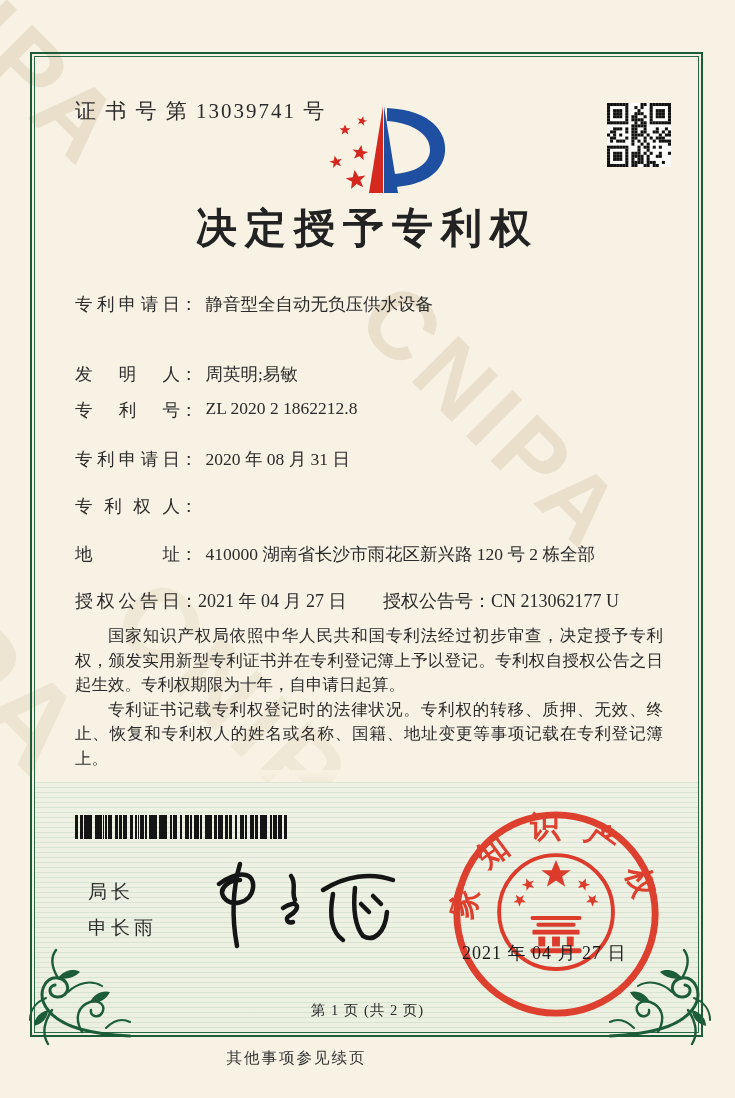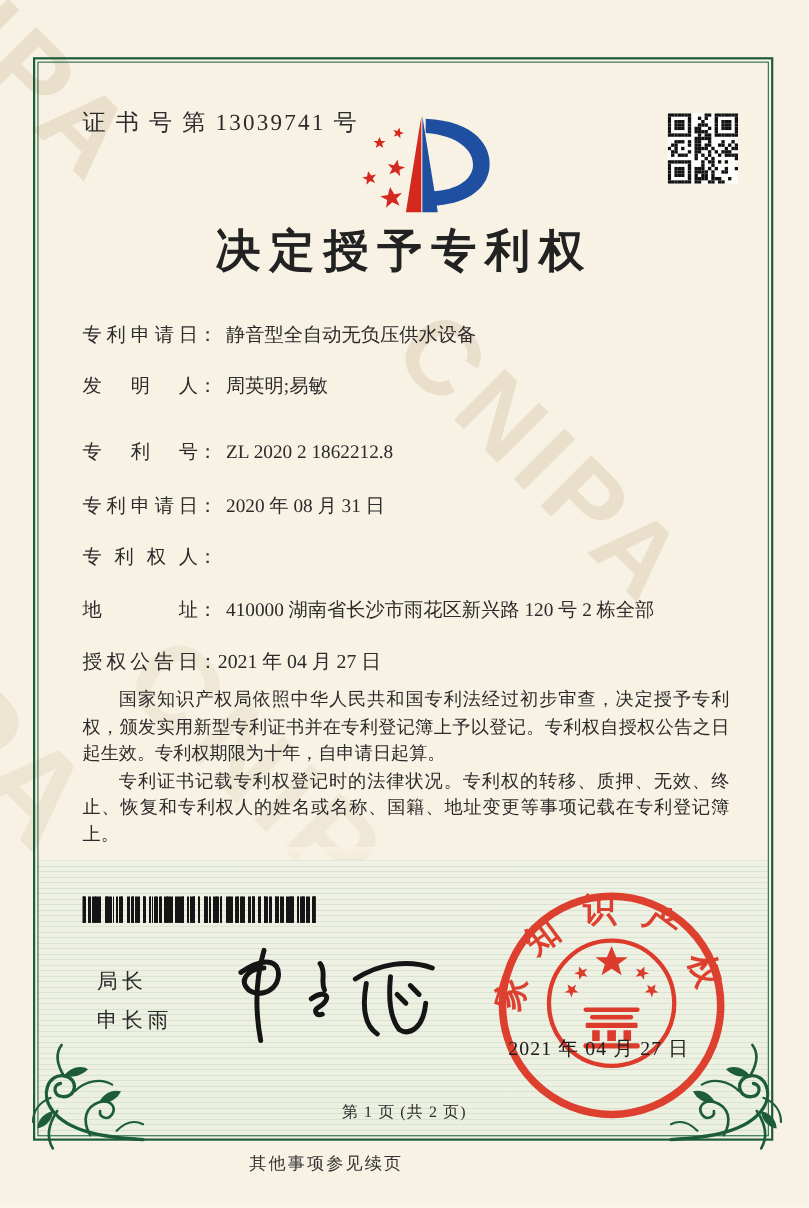--- a/index.html
+++ b/index.html
@@ -43,21 +43,21 @@
     position:absolute; left:0; top:201px; width:735px; text-align:center;
     font-size:41px; font-weight:bold; letter-spacing:8px; color:#222;
   }
   
   .fields{ position:absolute; left:75px; top:292px; width:590px; font-size:17.5px; }
   .frow{ position:absolute; left:0; display:flex; white-space:nowrap; }
   .frow .lab{
     display:inline-block; width:105px; text-align:justify; text-align-last:justify;
   }
   .frow .colon{ margin-right:8px; }
-  .r0{top:0;} .r1{top:46px;align-items:flex-end;} .r2{top:106px;align-items:center;} .r3{top:155px;} .r4{top:202px;} .r5{top:250px;}
+  .r0{top:0;} .r1{top:70px;align-items:flex-end;} .r2{top:106px;} .r3{top:155px;} .r4{top:202px;} .r5{top:250px;}
   .grant-row{ position:absolute; left:75px; top:589px; width:600px; font-size:18px; white-space:nowrap; }
   .grant-b{ position:absolute; left:308px; top:0; }
   
   .body-text{
     position:absolute; left:75px; top:624px; width:588px;
     font-size:16.5px; line-height:24.5px; text-align:justify;
   }
   .body-text p{ margin:0; text-indent:2em; }
   
   .barcode{
@@ -396,20 +396,21 @@
     </div>
     <div class="frow r5">
       <span class="lab">地址</span>
         <span class="colon">：</span>
         <span>410000 湖南省长沙市雨花区新兴路 120 号 2 栋全部</span>
     </div>
   </div>
 
   <div class="grant-row">
     <span><span class="lab" style="display:inline-block;width:105px;text-align:justify;text-align-last:justify;">授权公告日</span><span class="colon">：</span><span>2021 年 04 月 27 日</span></span>
+    <span class="grant-b"><span>授权公告号</span><span class="colon">：</span><span>CN 213062177 U</span></span>
   </div>
 
   <div class="body-text">
     <p>国家知识产权局依照中华人民共和国专利法经过初步审查，决定授予专利权，颁发实用新型专利证书并在专利登记簿上予以登记。专利权自授权公告之日起生效。专利权期限为十年，自申请日起算。</p>
     <p>专利证书记载专利权登记时的法律状况。专利权的转移、质押、无效、终止、恢复和专利权人的姓名或名称、国籍、地址变更等事项记载在专利登记簿上。</p>
   </div>
 
   <div class="barcode"></div>
 
   <div class="director-title">局长</div>

